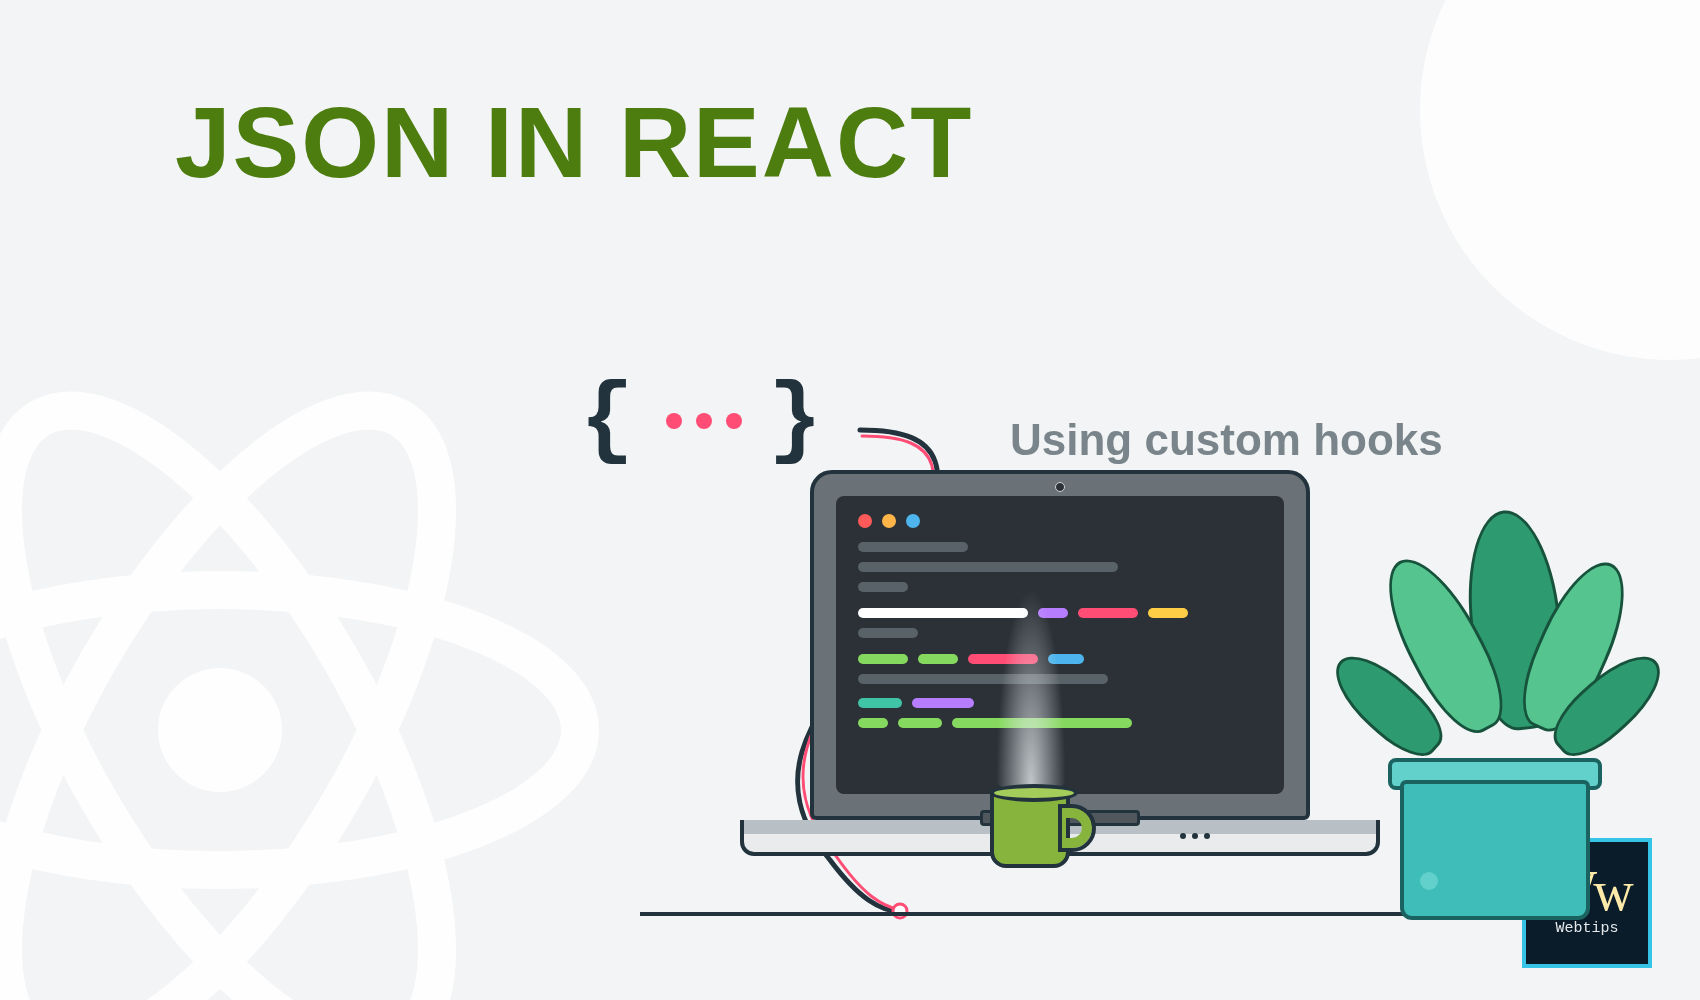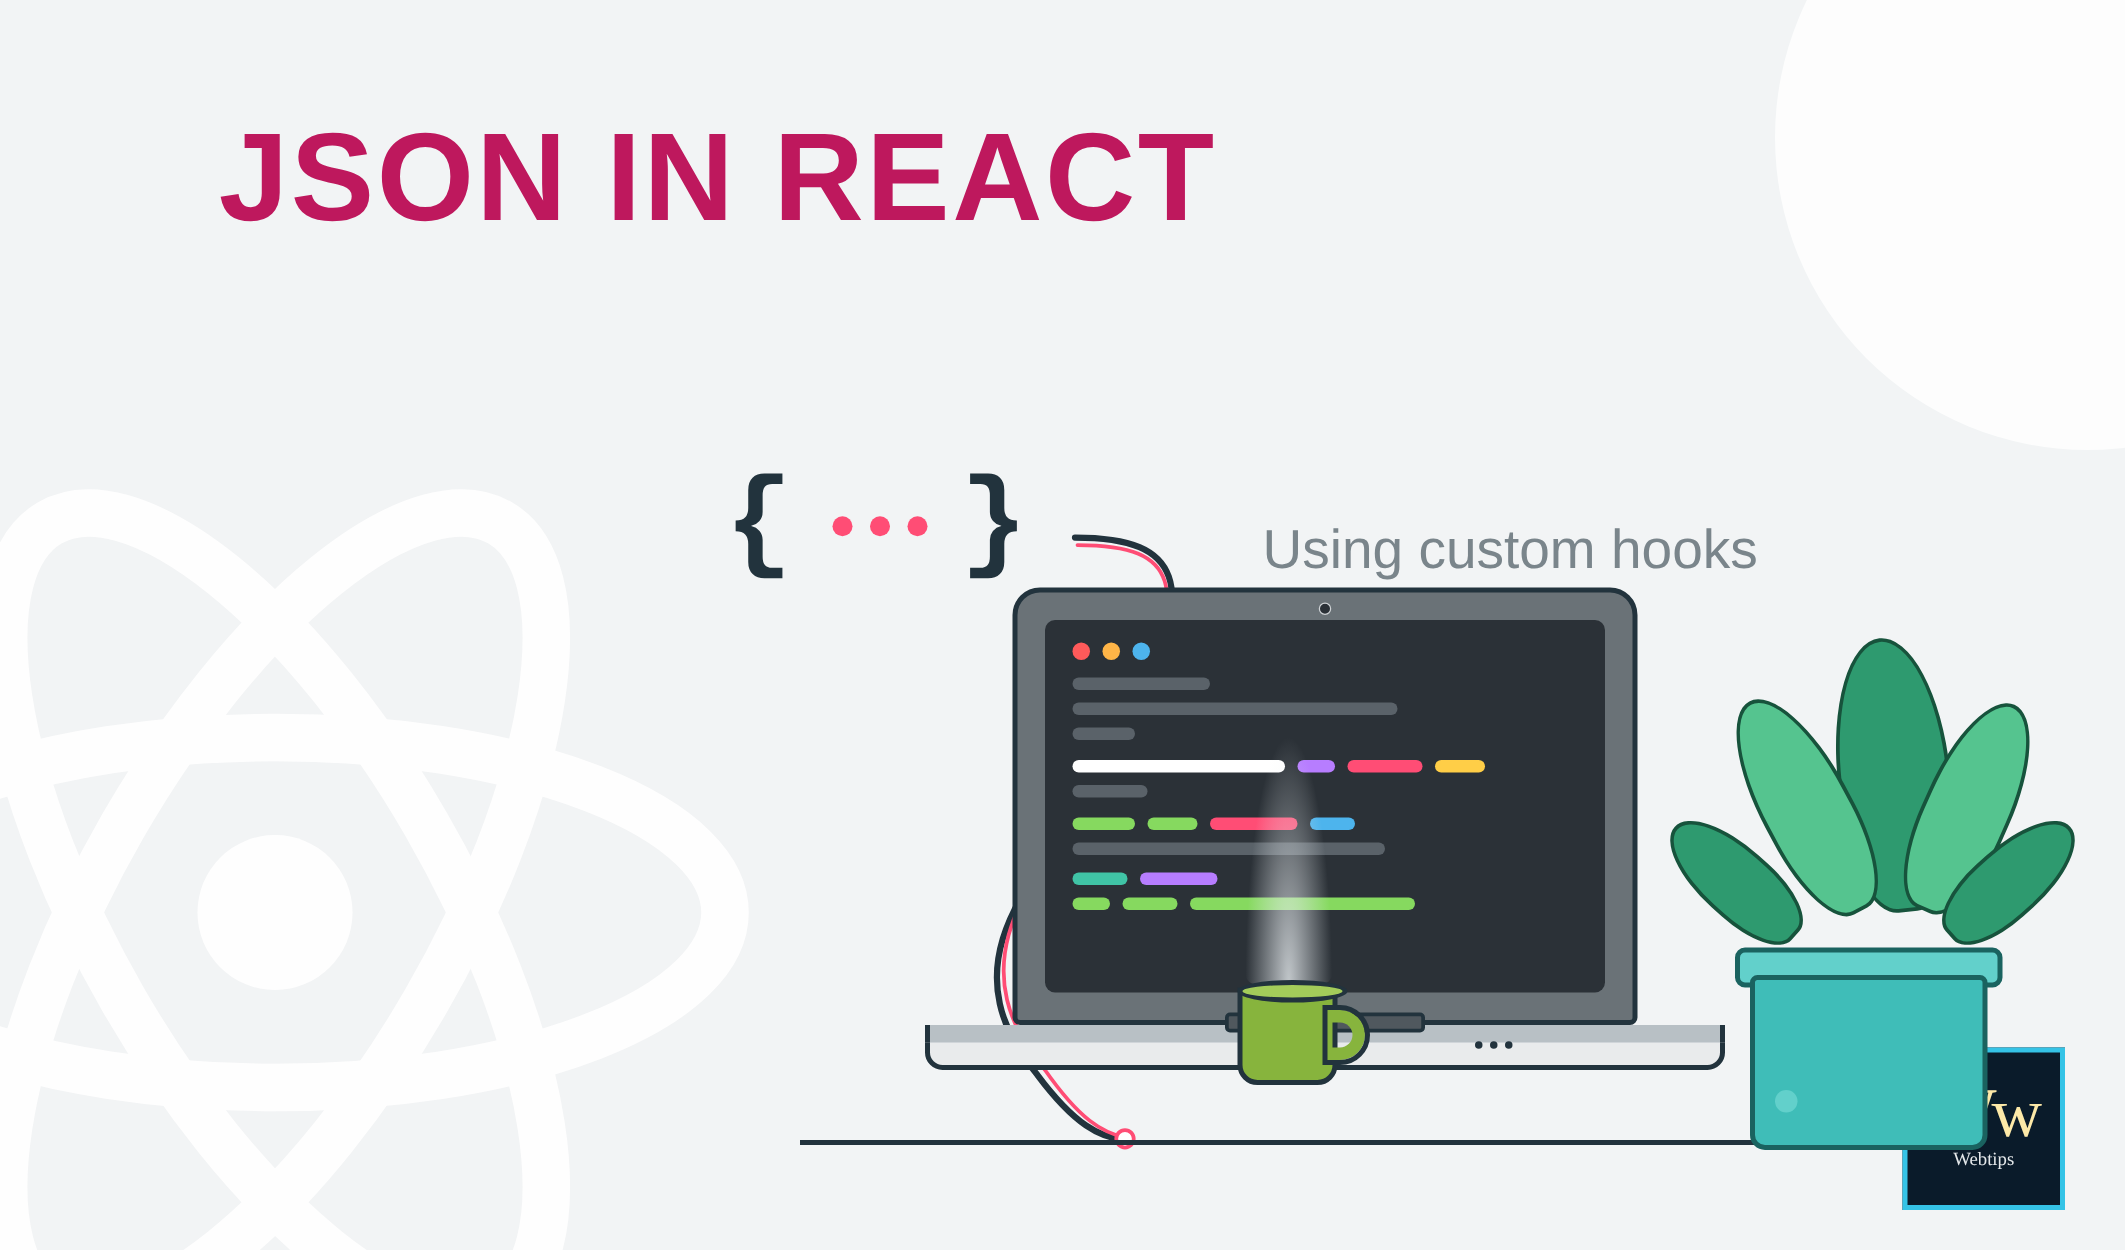--- a/index.html
+++ b/index.html
@@ -35,21 +35,21 @@
     left: 175px;
     font-weight: 800;
     letter-spacing: 2px;
   }
   .line1 {
     font-size: 100px;
     color: #22333d;
   }
   .line2 {
     font-size: 100px;
-    color: #be185d;
+    color: #4d7c0f;
     margin-top: -10px;
   }
   .json-braces {
     position: absolute;
     top: 370px;
     left: 580px;
     font-size: 90px;
     color: #22333d;
     font-family: "Courier New", monospace;
     font-weight: bold;
@@ -67,21 +67,21 @@
     width: 16px; height: 16px; border-radius: 50%;
     background: #ff4d75;
     display: inline-block;
   }
   .subtitle {
     position: absolute;
     top: 415px;
     left: 1010px;
     font-size: 44px;
     color: #7a858b;
-    font-weight: 400;
+    font-weight: 700;
   }
   .cable {
     position: absolute;
     top: 400px;
     left: 790px;
     width: 460px;
     height: 530px;
     pointer-events: none;
   }
   .laptop {
@@ -291,21 +291,21 @@
     color: #fde9a8;
     font-family: Georgia, serif;
   }
   .logo-ww {
     font-size: 56px;
     line-height: 0.8;
     letter-spacing: -4px;
   }
   .logo-text {
     font-size: 15px;
-    font-family: Liberation Serif, serif;
+    font-family: Liberation Mono, monospace;
     color: #e4e8ea;
     margin-top: 6px;
   }
 </style>
 </head>
 <body>
 
 <div class="bg-circle"></div>
 
 <svg class="react-atom" viewBox="0 0 800 800">

